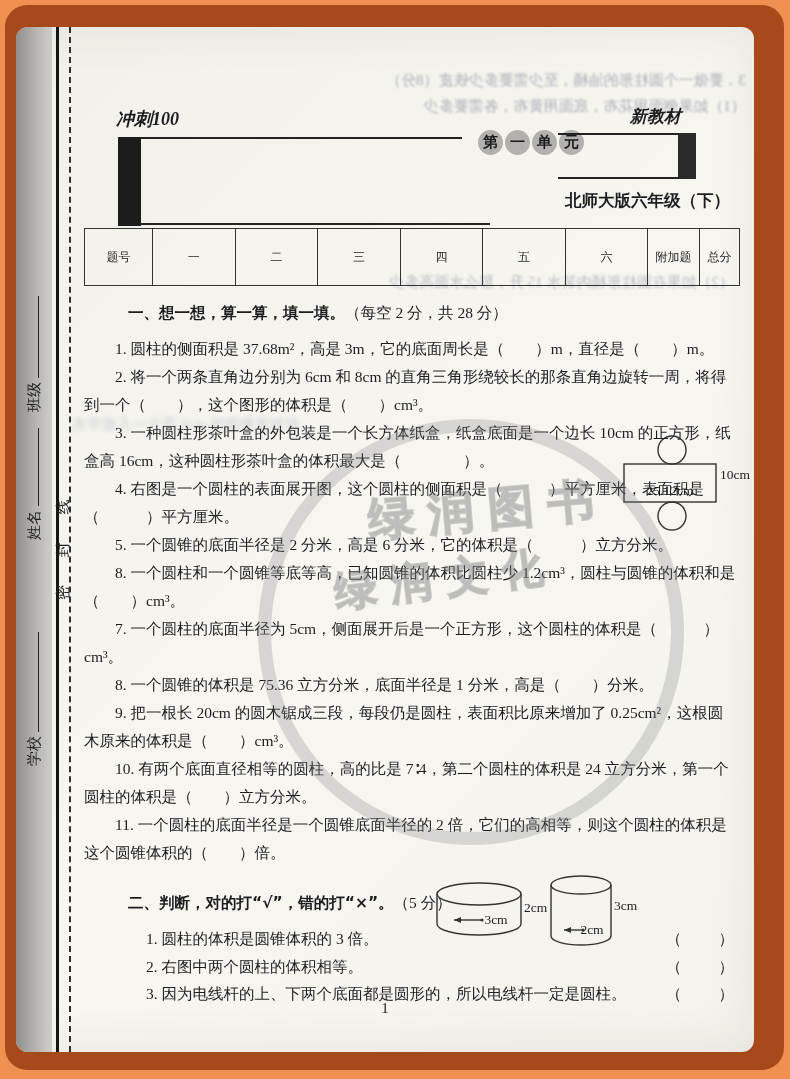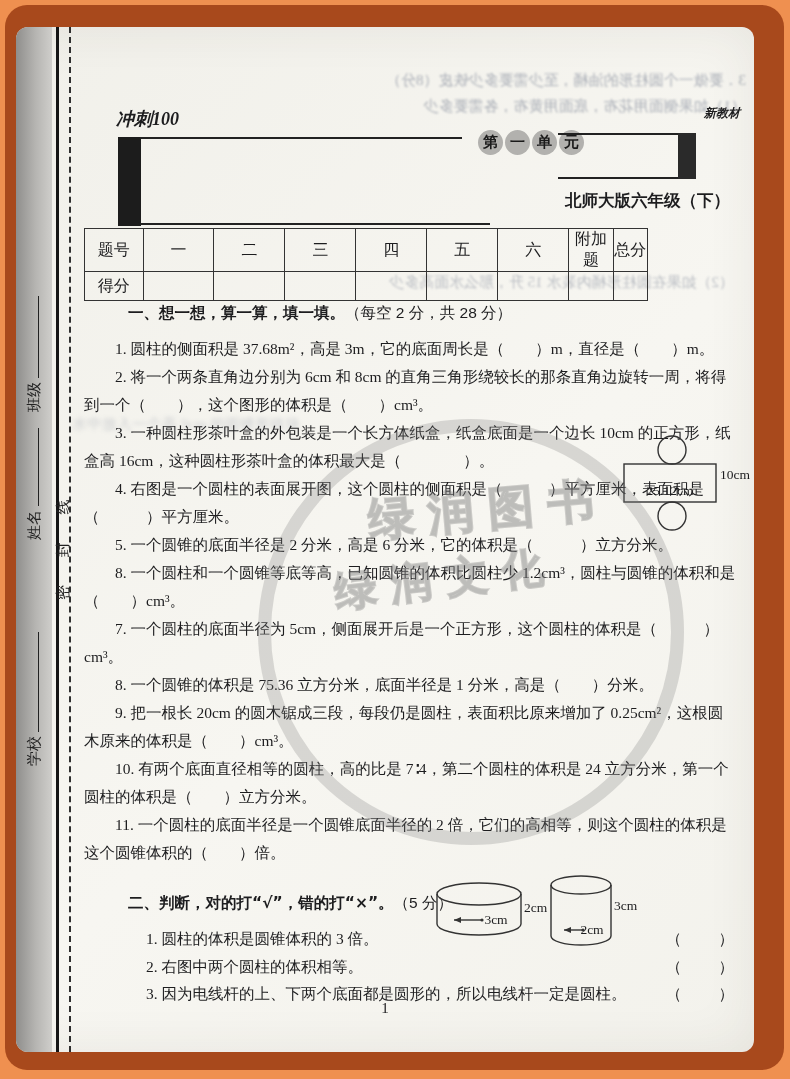--- a/index.html
+++ b/index.html
@@ -33,36 +33,36 @@
   .brand{position:absolute;left:100px;top:80px;font-style:italic;font-weight:bold;font-size:18px;}
   .lb-bar{position:absolute;left:102px;top:110px;width:23px;height:89px;background:#1c1c1c;}
   .lb-top{position:absolute;left:124px;top:110px;width:322px;height:2px;background:#222;}
   .lb-bot{position:absolute;left:124px;top:196px;width:350px;height:2px;background:#222;}
   .badge{position:absolute;left:462px;top:103px;display:flex;gap:2px;}
   .bc{width:25px;height:25px;border-radius:50%;background:#b2b1ae;color:#1a1a1a;font-weight:bold;
       font-size:15px;display:flex;align-items:center;justify-content:center;
       font-family:"DejaVu Sans","Liberation Sans",sans-serif;}
   .main-title{position:absolute;left:120px;top:131px;width:540px;text-align:center;
       font-size:31px;font-weight:bold;letter-spacing:9px;}
-  .edition{position:absolute;left:614px;top:78px;width:110px;text-align:right;
-      font-style:italic;font-weight:bold;font-size:12px;}
+  .edition{position:absolute;left:614px;top:78px;width:110px;text-align:left;
+      font-style:italic;font-weight:bold;font-size:17px;}
   .rb-top{position:absolute;left:542px;top:106px;width:138px;height:2px;background:#222;}
   .rb-bot{position:absolute;left:542px;top:150px;width:138px;height:2px;background:#222;}
   .rb-bar{position:absolute;left:662px;top:106px;width:18px;height:46px;background:#2a2a2a;}
   .grade{position:absolute;right:24px;top:163px;font-weight:bold;font-size:16.5px;
       font-family:Liberation Sans, sans-serif;}
   
-  .score-table{position:absolute;left:68px;top:201px;width:564px;height:58px;
-      border-collapse:collapse;table-layout:fixed;font-size:16px;}
+  .score-table{position:absolute;left:68px;top:201px;width:656px;height:58px;
+      border-collapse:collapse;table-layout:fixed;font-size:12px;}
   .score-table td{border:1.4px solid #333;text-align:center;height:28px;padding:0;}
   
   .content{position:absolute;left:68px;top:272px;width:652px;font-size:15.5px;line-height:28px;}
   .sec-head{margin:0 0 8px 0;font-family:"DejaVu Sans","Liberation Sans",sans-serif;}
   .sec-head b{font-weight:bold;margin-left:44px;}
-  .sec-head span{font-family:Liberation Sans, sans-serif;}
+  .sec-head span{font-family:Liberation Serif, serif;}
   .q{margin:0;text-indent:2em;}
   .s2{margin-top:22px;}
   .judge-row{display:flex;justify-content:space-between;margin:0;line-height:27.5px;}
   .jt{text-indent:2em;padding-left:2em;}
   .ja{letter-spacing:2px;}
   
   .net-svg{position:absolute;left:598px;top:408px;}
   .cyl-svg{position:absolute;left:408px;top:843px;}
   svg text{font-family:"Liberation Serif","DejaVu Serif",serif;font-size:13.5px;fill:#1d1d1f;}
   svg .shape{fill:none;stroke:#333;stroke-width:1.4;}
@@ -135,31 +135,20 @@
         <td>题号</td>
             <td>一</td>
             <td>二</td>
             <td>三</td>
             <td>四</td>
             <td>五</td>
             <td>六</td>
             <td>附加题</td>
             <td>总分</td>
           </tr>
-        <tr>
-          <td>得分</td>
-          <td></td>
-            <td></td>
-          <td></td>
-            <td></td>
-          <td></td>
-            <td></td>
-          <td></td>
-            <td></td>
-        </tr>
       </tbody>
     </table>
 
     <div class="content">
       <p class="sec-head"><b>一、想一想，算一算，填一填。</b><span>（每空 2 分，共 28 分）</span></p>
       <div>
 
       <p class="q">1. 圆柱的侧面积是 37.68m²，高是 3m，它的底面周长是（　　）m，直径是（　　）m。</p>
           <p class="q">2. 将一个两条直角边分别为 6cm 和 8cm 的直角三角形绕较长的那条直角边旋转一周，将得到一个（　　），这个图形的体积是（　　）cm³。</p>
           <p class="q">3. 一种圆柱形茶叶盒的外包装是一个长方体纸盒，纸盒底面是一个边长 10cm 的正方形，纸盒高 16cm，这种圆柱形茶叶盒的体积最大是（　　　　）。</p>

